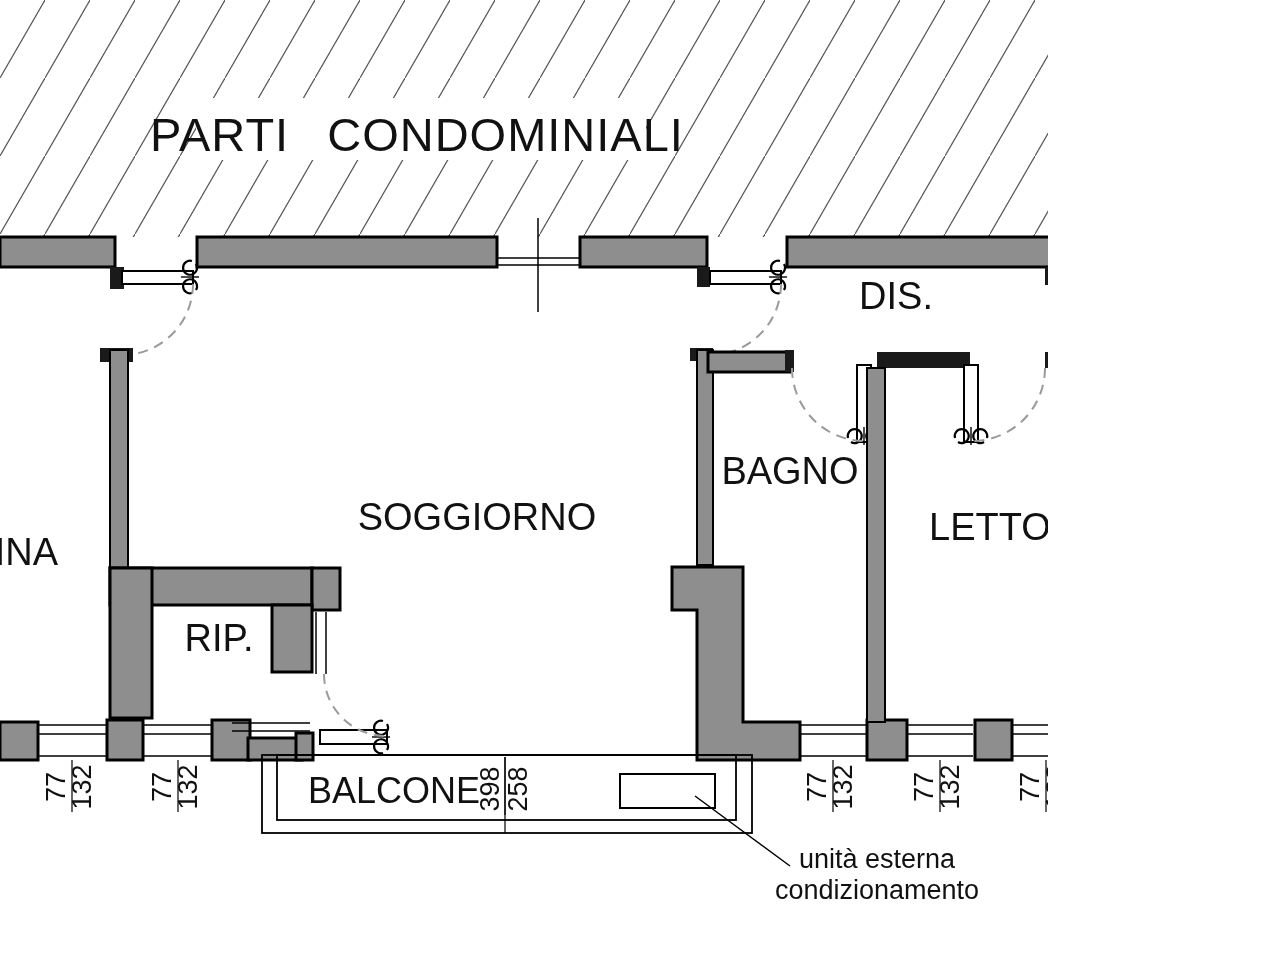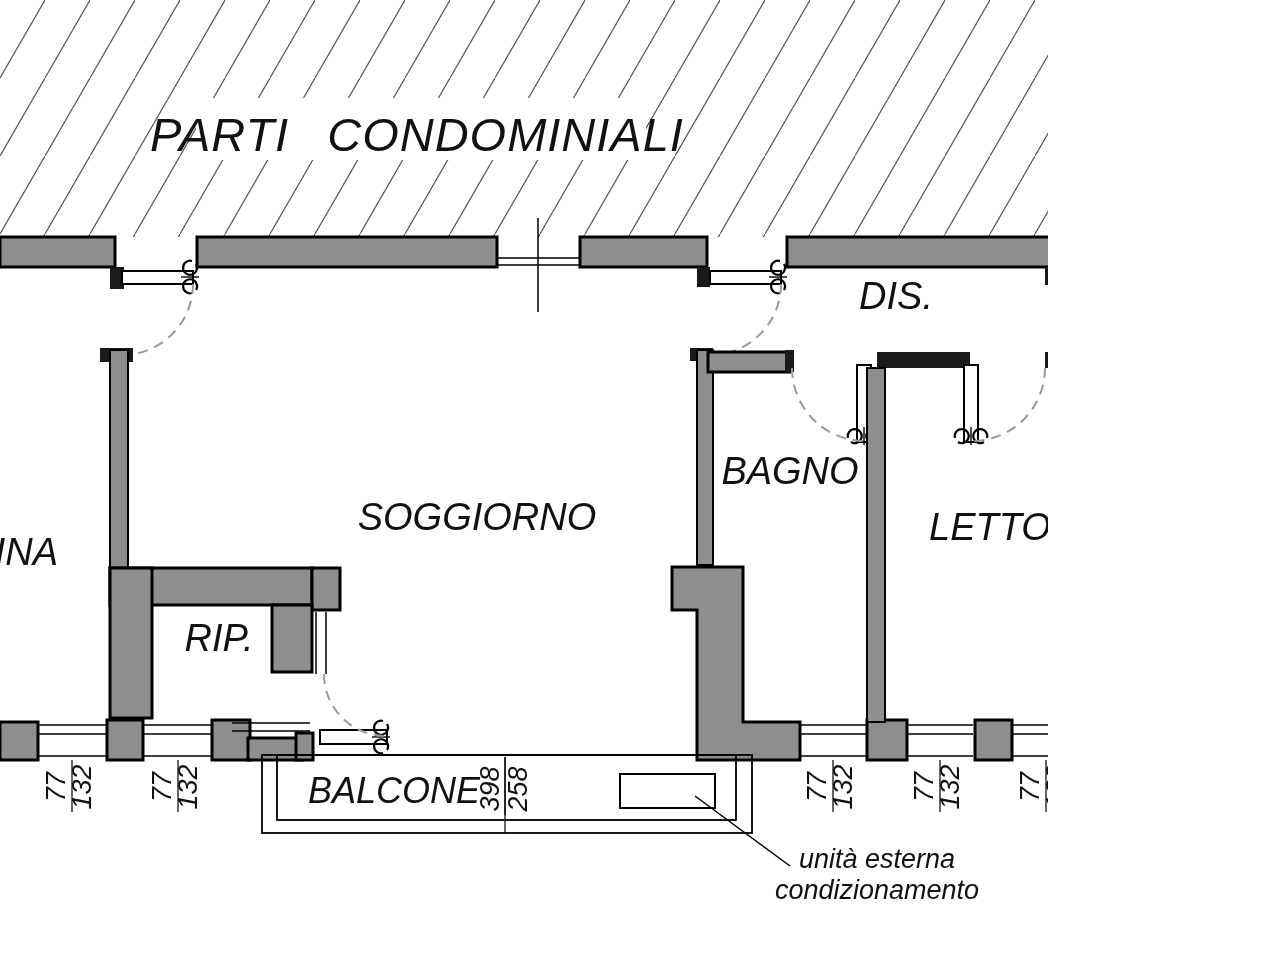--- a/index.html
+++ b/index.html
@@ -1,16 +1,16 @@
 <!DOCTYPE html>
 <html><head>
 <meta charset="utf-8">
 <style>
   html,body{margin:0;padding:0;background:#ffffff;}
-  .stage{position:relative;width:1048px;height:960px;background:#15803d;overflow:hidden;font-style:italic;}
+  .stage{position:relative;width:1048px;height:960px;background:#15803d;overflow:hidden;}
   svg{display:block;}
   .wall{fill:#8e8e8e;stroke:#000;stroke-width:3;}
   .wall-thin{fill:#8e8e8e;stroke:#000;stroke-width:2;}
   .wall-black{fill:#1a1a1a;stroke:none;}
   .leaf{fill:#fff;stroke:#000;stroke-width:2;}
   .arc{fill:none;stroke:#9a9a9a;stroke-width:2;stroke-dasharray:10 7;}
   .thinline{stroke:#000;stroke-width:1.5;fill:none;}
   .rail{fill:none;stroke:#000;stroke-width:1.8;}
   .dimline{stroke:#000;stroke-width:1.2;fill:none;}
   .hatchline{stroke:#555;stroke-width:1.2;}

